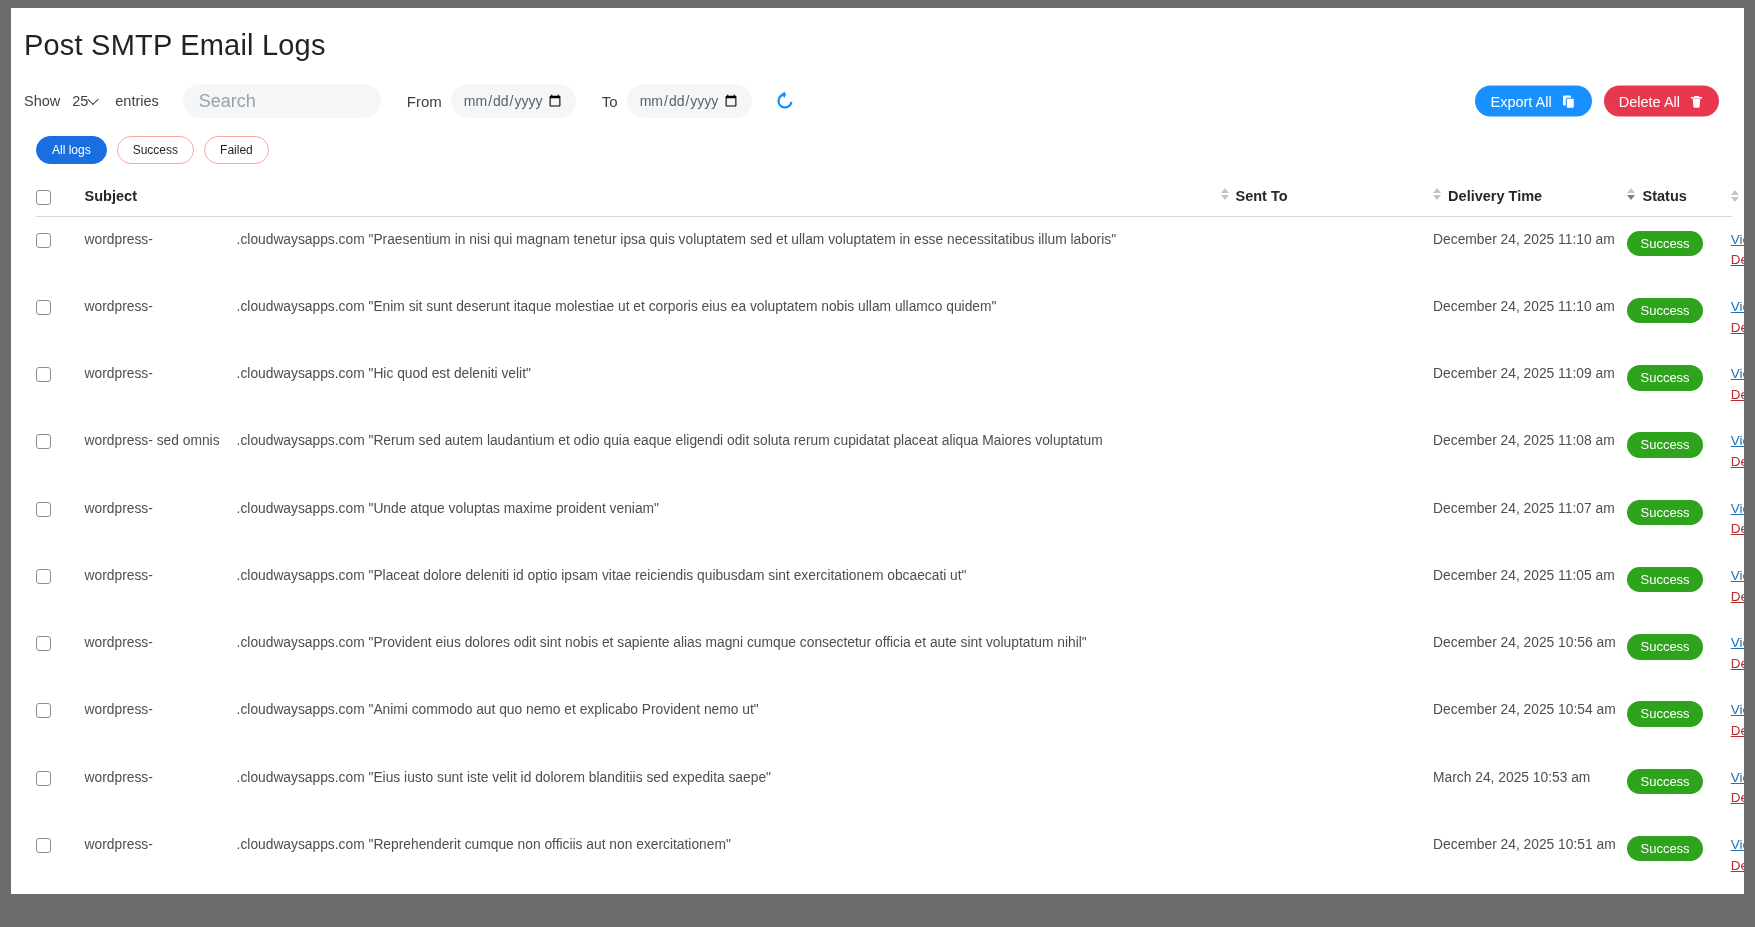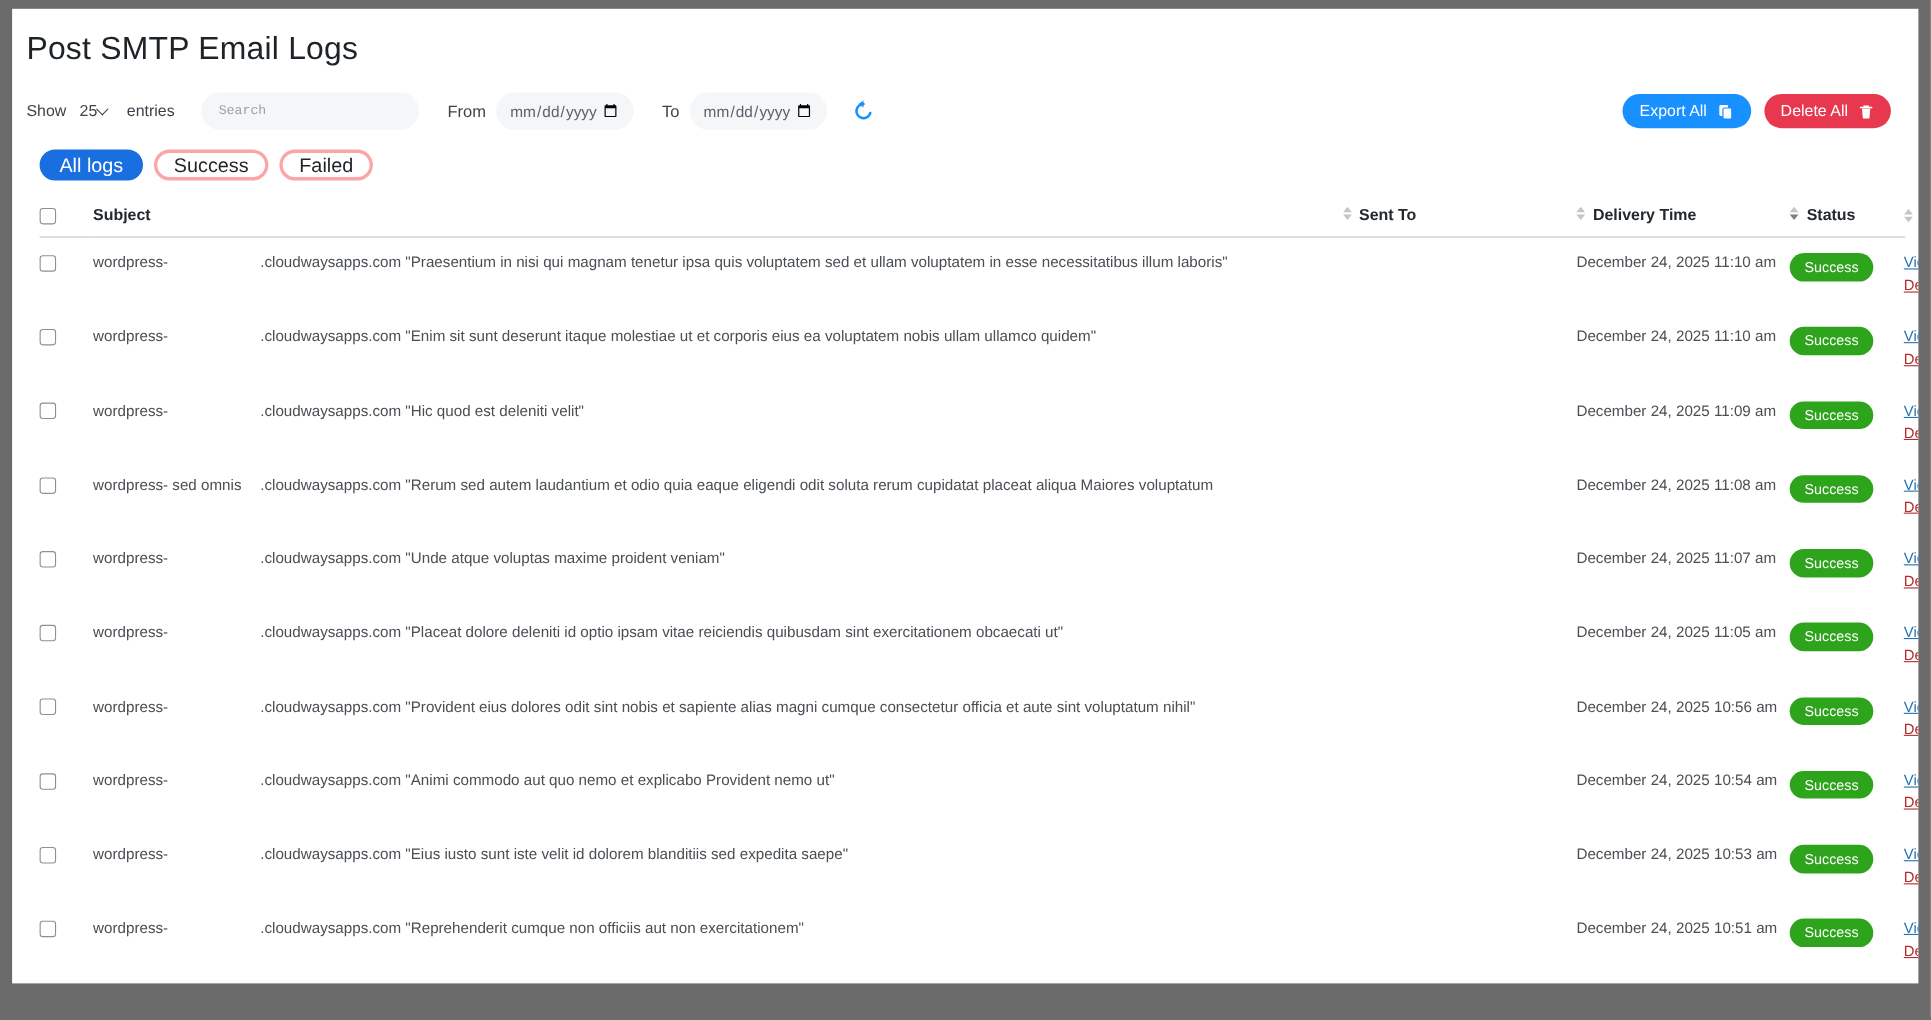--- a/index.html
+++ b/index.html
@@ -68,23 +68,23 @@
   }
   .entries-label { margin-left: 2px; }
 
   .search-input {
     margin-left: 24px;
     width: 198px; height: 34px;
     border: none; outline: none;
     border-radius: 17px;
     background: #f4f6f8;
     padding: 0 16px;
-    font-size: 12px;
+    font-size: 18px;
     color: #3c434a;
-    font-family: Liberation Mono, monospace;
+    font-family: Liberation Sans, sans-serif;
   }
   .search-input::placeholder { color: #9aa2ab; }
 
   .from-label, .to-label {
     font-size: 15px;
     color: #3c434a;
     margin-left: 26px;
     margin-right: 9px;
   }
   .date-input {
@@ -127,26 +127,26 @@
 
   
   .chips {
     display: flex; gap: 10px;
     margin: 17px 0 0 25px;
   }
   .chip {
     border-radius: 16px;
     height: 28px;
     padding: 0 15px;
-    font-size: 18px;
+    font-size: 12px;
     font-family: "Liberation Sans", sans-serif;
     display: inline-flex; align-items: center;
     cursor: pointer;
     background: #fff;
-    border: 3px solid #fca5a5;
+    border: 1px solid #fca5a5;
     color: #1d2327;
   }
   .chip.active {
     background: #1a6fe0;
     border-color: #1a6fe0;
     color: #fff;
   }
 
   
   .table-wrap { margin: 16px 12px 0 25px; }
@@ -454,21 +454,21 @@
             </tr>
             <tr>
               <td><input type="checkbox" class="chkbox" style=""></td>
               <td>
                 <div class="cell-subject">
                   <span class="subj-prefix">wordpress-</span>
                   <span class="subj-body">.cloudwaysapps.com "Eius iusto sunt iste velit id dolorem blanditiis sed expedita saepe"</span>
                 </div>
               </td>
               <td></td>
-              <td class="cell-time">December 24, 2025 10:53 am</td>
+              <td class="cell-time">March 24, 2025 10:53 am</td>
               <td><span class="badge-success">Success</span></td>
               <td class="actions"><a href="#" class="a-view">View</a><br><a href="#" class="a-delete">Delete</a></td>
             </tr>
             <tr>
               <td><input type="checkbox" class="chkbox" style=""></td>
               <td>
                 <div class="cell-subject">
                   <span class="subj-prefix">wordpress-</span>
                   <span class="subj-body">.cloudwaysapps.com "Reprehenderit cumque non officiis aut non exercitationem"</span>
                 </div>

